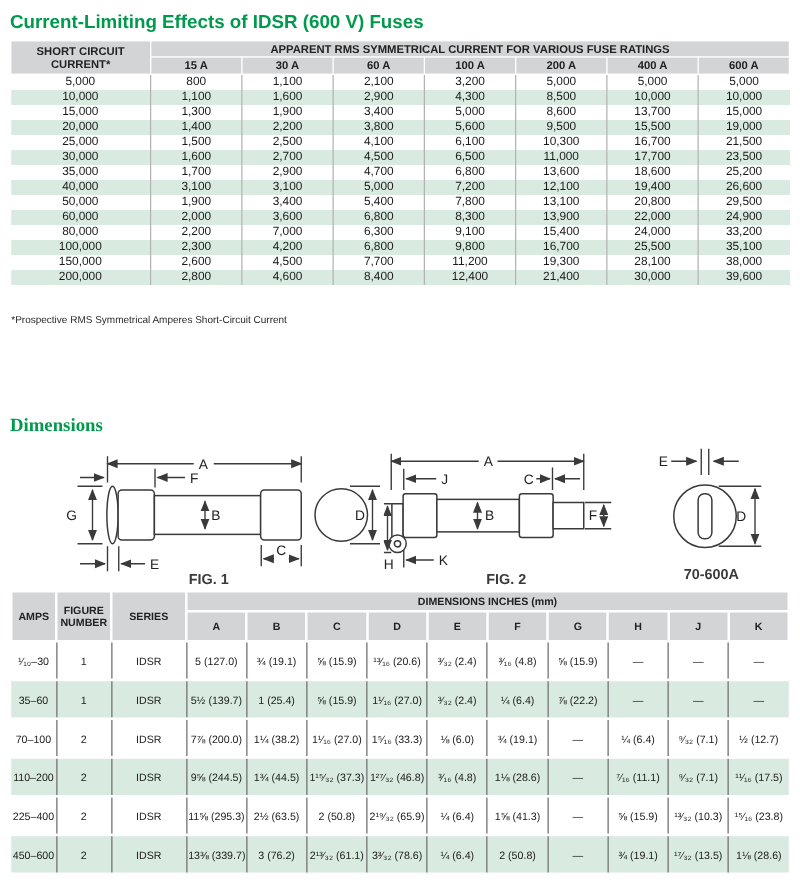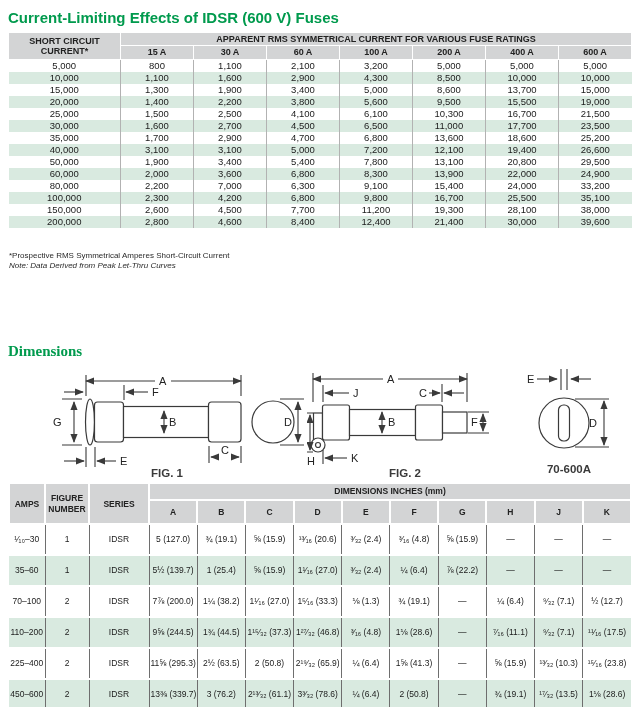--- a/index.html
+++ b/index.html
@@ -231,21 +231,20 @@
           <td>12,400</td>
           <td>21,400</td>
           <td>30,000</td>
           <td>39,600</td>
         </tr>
       </tbody>
   </table>
 
   <div class="footnotes">
     <div class="fn">*Prospective RMS Symmetrical Amperes Short-Circuit Current</div>
-    <div class="fn fn-note">Note: Data Derived from Peak Let-Thru Curves</div>
   </div>
 
   <h2 class="green-heading dim-heading">Dimensions</h2>
 
   <div class="figs">
 
     <svg width="255" height="114" viewBox="0 0 255 114">
       <defs>
         <marker id="ar1" viewBox="0 0 10 10" refX="9" refY="5" markerWidth="9" markerHeight="9" orient="auto-start-reverse" markerUnits="userSpaceOnUse">
           <path d="M0,1 L10,5 L0,9 z" fill="#3a3a3a"></path>
@@ -430,21 +429,21 @@
           <td>—</td>
         </tr>
         <tr>
           <td>70–100</td>
           <td>2</td>
           <td>IDSR</td>
           <td>7⅞ (200.0)</td>
           <td>1¼ (38.2)</td>
           <td>1¹⁄₁₆ (27.0)</td>
           <td>1⁵⁄₁₆ (33.3)</td>
-          <td>⅛ (1.3)</td>
+          <td>⅛ (6.0)</td>
           <td>¾ (19.1)</td>
           <td>—</td>
           <td>¼ (6.4)</td>
           <td>⁹⁄₃₂ (7.1)</td>
           <td>½ (12.7)</td>
         </tr>
         <tr>
           <td>110–200</td>
           <td>2</td>
           <td>IDSR</td>

